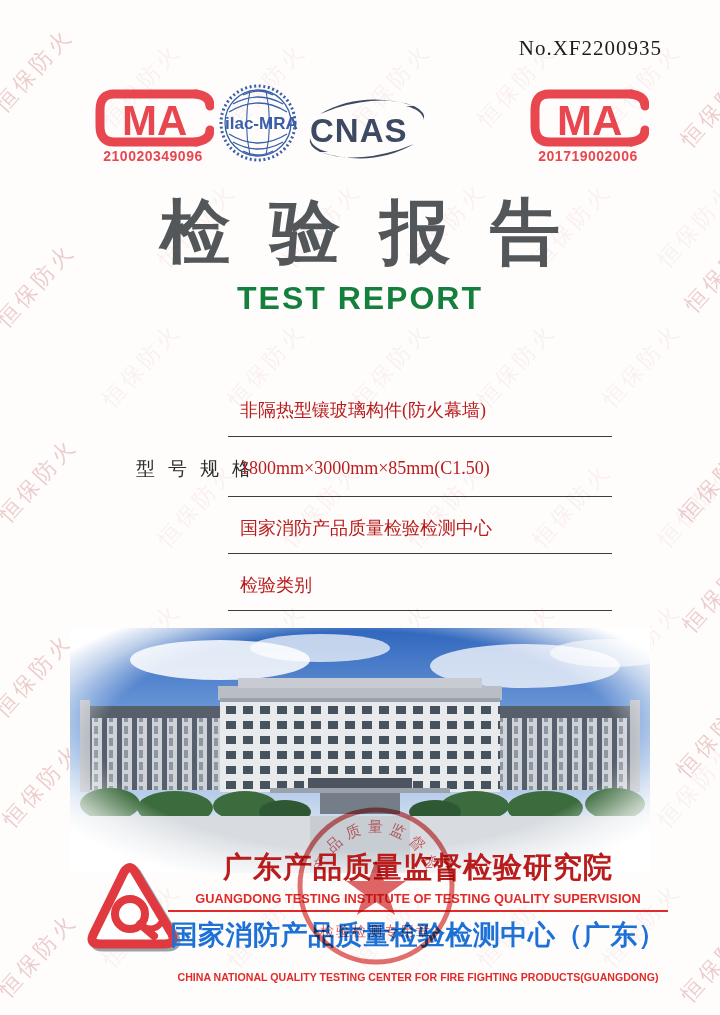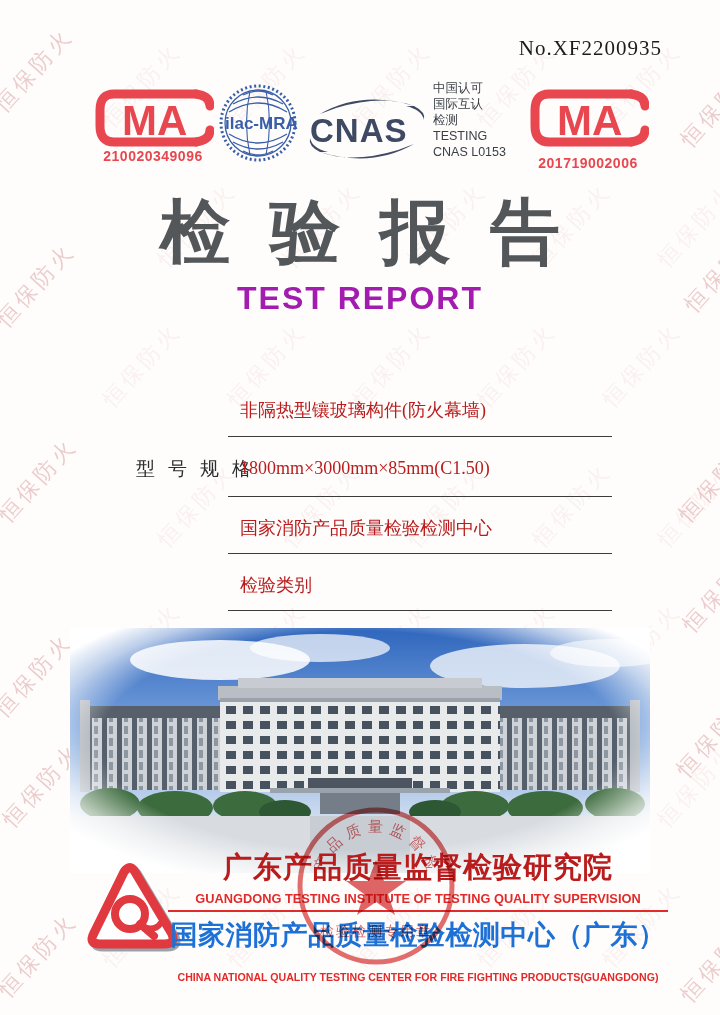--- a/index.html
+++ b/index.html
@@ -42,21 +42,21 @@
   }
   
   .title-zh {
     position: absolute; top: 186px; left: 0; width: 100%;
     text-align: center; font-size: 70px; font-weight: bold;
     color: #54575a; letter-spacing: 40px; text-indent: 40px;
   }
   .title-en {
     position: absolute; top: 280px; left: 0; width: 100%;
     text-align: center; font-family: "Liberation Sans", sans-serif;
-    font-size: 32px; font-weight: bold; color: #a21caf; letter-spacing: 2px;
+    font-size: 32px; font-weight: bold; color: #15803d; letter-spacing: 2px;
   }
   
   .field-label {
     position: absolute; left: 104px;
     font-size: 19px; color: #2b2d2e; letter-spacing: 13px; white-space: nowrap;
   }
   .field-value {
     position: absolute; left: 240px;
     font-size: 18px; color: #b91c1c; white-space: nowrap;
   }
@@ -179,35 +179,28 @@
     </svg>
 
     <svg class="logo" style="left:302px; top:96px;" width="130" height="66" viewBox="0 0 130 66">
       <path d="M18,18 Q60,-6 112,10 Q80,-2 34,12 Z" fill="#3e4a63"></path>
       <path d="M112,10 Q124,16 122,24 Q120,14 104,10 Z" fill="#3e4a63"></path>
       <path d="M112,48 Q70,72 18,56 Q50,68 96,54 Z" fill="#3e4a63"></path>
       <path d="M18,56 Q6,50 8,42 Q10,52 26,56 Z" fill="#3e4a63"></path>
       <text x="8" y="46" font-family="Liberation Sans, sans-serif" font-weight="bold" font-size="33" fill="#3e4a63" letter-spacing="1">CNAS</text>
     </svg>
 
-    <div class="accr">
-      <div>中国认可</div>
-      <div>国际互认</div>
-      <div>检测</div>
-      <div>TESTING</div>
-      <div>CNAS L0153</div>
-    </div>
 
     <svg class="logo" style="left:527px; top:88px;" width="122" height="60" viewBox="0 0 122 60">
       <path d="M104,6 H22 Q8,6 8,22 V38 Q8,54 22,54 H104" fill="none" stroke="#e8474f" stroke-width="9" stroke-linecap="round"></path>
       <path d="M104,6 Q118,8 118,18" fill="none" stroke="#e8474f" stroke-width="9" stroke-linecap="round"></path>
       <path d="M104,54 Q118,52 118,42" fill="none" stroke="#e8474f" stroke-width="9" stroke-linecap="round"></path>
       <text x="30" y="47" font-family="Liberation Sans, sans-serif" font-weight="bold" font-size="42" fill="#e8474f">MA</text>
     </svg>
-    <div class="cma-num" style="left:523px; top:148px;margin-top:7px;">201719002006</div>
+    <div class="cma-num" style="left:523px; top:148px;">201719002006</div>
 
     <div class="title-zh">检验报告</div>
     <div class="title-en">TEST REPORT</div>
 
     <div class="field-value" style="top:398px;">非隔热型镶玻璃构件(防火幕墙)</div>
     <div class="field-line" style="top:436px;"></div>
 
     <div class="field-label" style="top:456px;margin-left:32px;">型号规格</div>
     <div class="field-value" style="top:458px;">1800mm×3000mm×85mm(C1.50)</div>
     <div class="field-line" style="top:496px;"></div>

